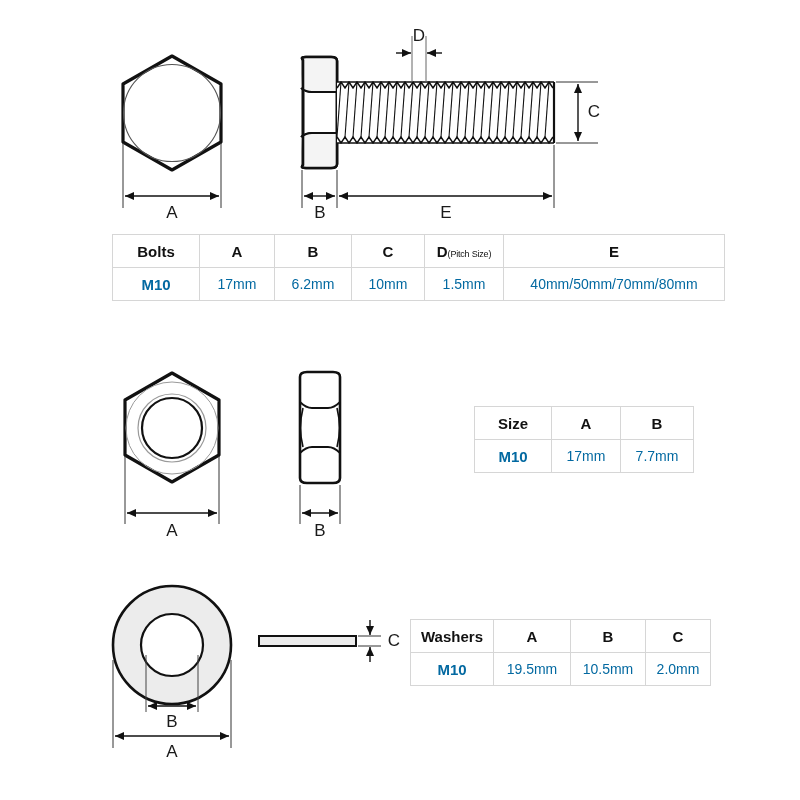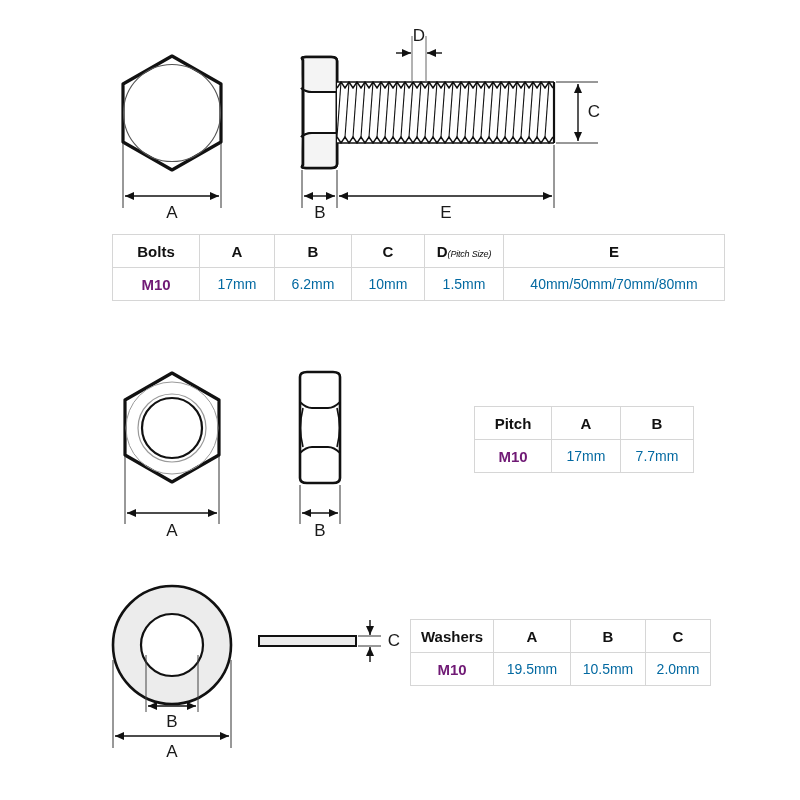--- a/index.html
+++ b/index.html
@@ -34,28 +34,27 @@
     height:30px;
     color:#111;
   }
   .spec-table .row td{
     font-size:14px;
     height:30px;
     color:#0369a1;
   }
   .spec-table .row td.first{
     font-weight:bold;
-    color:#701a75;
+    color:#0369a1;
     font-size:15px;
   }
   .pitch-note{
     font-size:9px;
     font-weight:normal;
     letter-spacing:-0.2px;
-    font-style:italic;
   }
 
   #bolts-table{left:112px;top:234px;}
   #bolts-table td.c-name{width:84px;}
   #bolts-table td.c-a{width:72px;}
   #bolts-table td.c-b{width:74px;}
   #bolts-table td.c-c{width:70px;}
   #bolts-table td.c-d{width:76px;}
   #bolts-table td.c-e{width:218px;}
 
@@ -281,21 +280,21 @@
     <td class="c-c">10mm</td>
     <td class="c-d">1.5mm</td>
     <td class="c-e">40mm/50mm/70mm/80mm</td>
   </tr>
 </tbody>
   </table>
 
 <table class="spec-table" id="nuts-table">
   <tbody>
       <tr class="hdr">
-    <td class="c-name">Pitch</td>
+    <td class="c-name">Size</td>
     <td class="c-a">A</td>
     <td class="c-b">B</td>
   </tr>
   <tr class="row">
     <td class="c-name first">M10</td>
     <td class="c-a">17mm</td>
     <td class="c-b">7.7mm</td>
   </tr>
 </tbody>
   </table>

